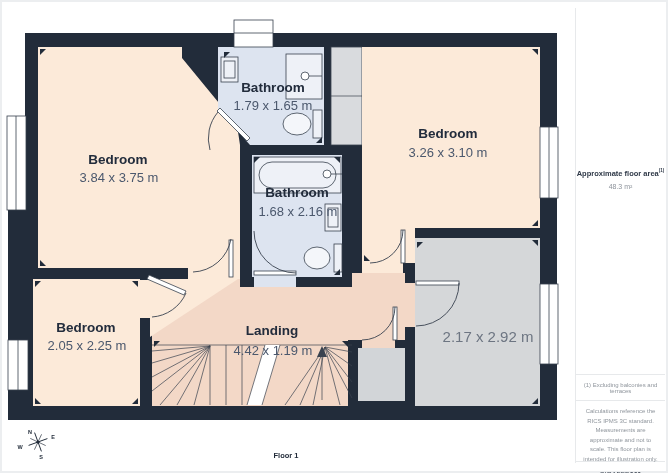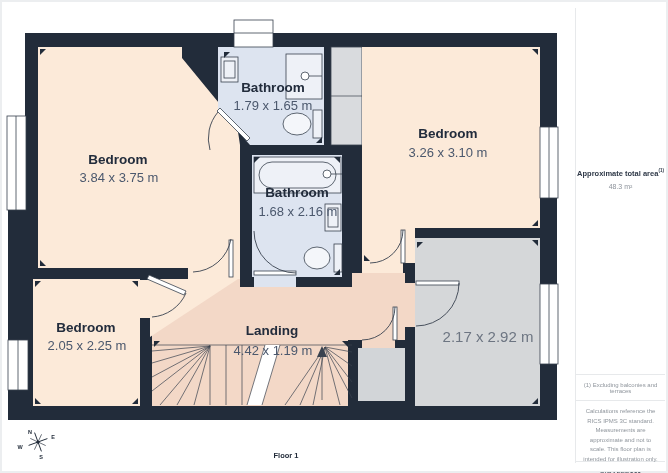--- a/index.html
+++ b/index.html
@@ -193,21 +193,21 @@
       <text class="cletter" x="53" y="439">E</text>
       <text class="cletter" x="20" y="449">W</text>
       <text class="cletter" x="41" y="459">S</text>
     </g>
 
     <text class="floorlabel" x="286" y="458">Floor 1</text>
   </svg>
 
   <div class="sidebar">
     <div class="area-block">
-      <div class="area-label"><span>Approximate total area</span><sup>(1)</sup></div>
+      <div class="area-label"><span>Approximate floor area</span><sup>(1)</sup></div>
       <div class="area-value">48.3 m²</div>
     </div>
     <div class="note-box">
       <span>(1) Excluding balconies and terraces</span>
     </div>
     <div class="disclaimer-box">
       <span>Calculations reference the RICS IPMS 3C standard. Measurements are approximate and not to scale. This floor plan is intended for illustration only.</span>
       <div class="brand"><span>GIRAFFE</span><b>360</b></div>
     </div>
   </div>

